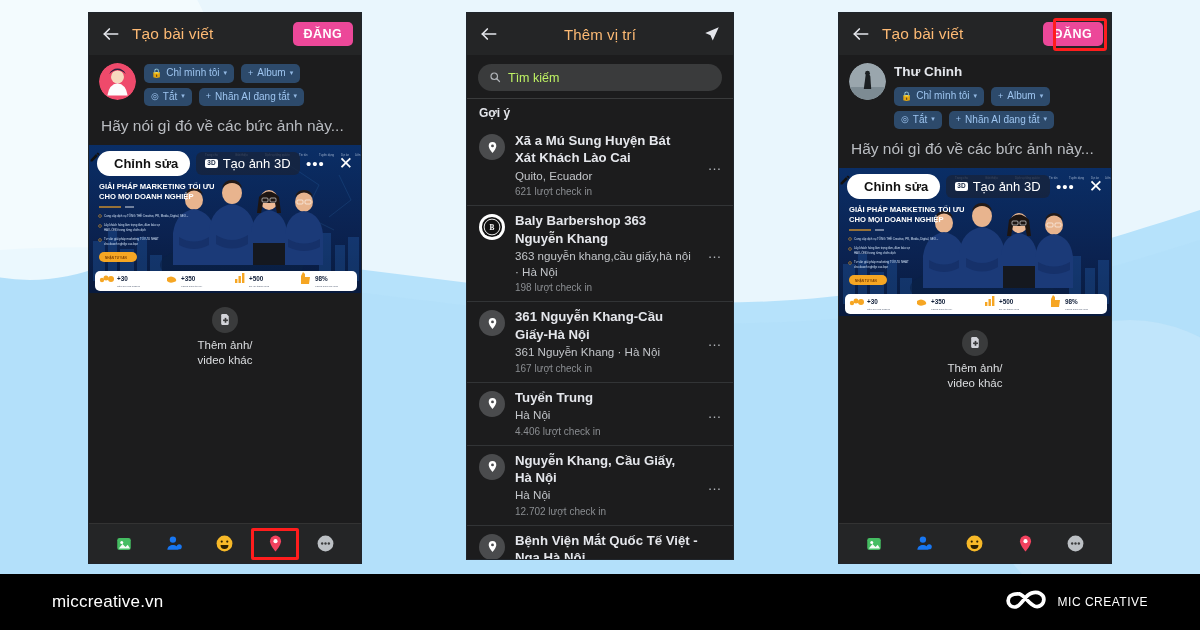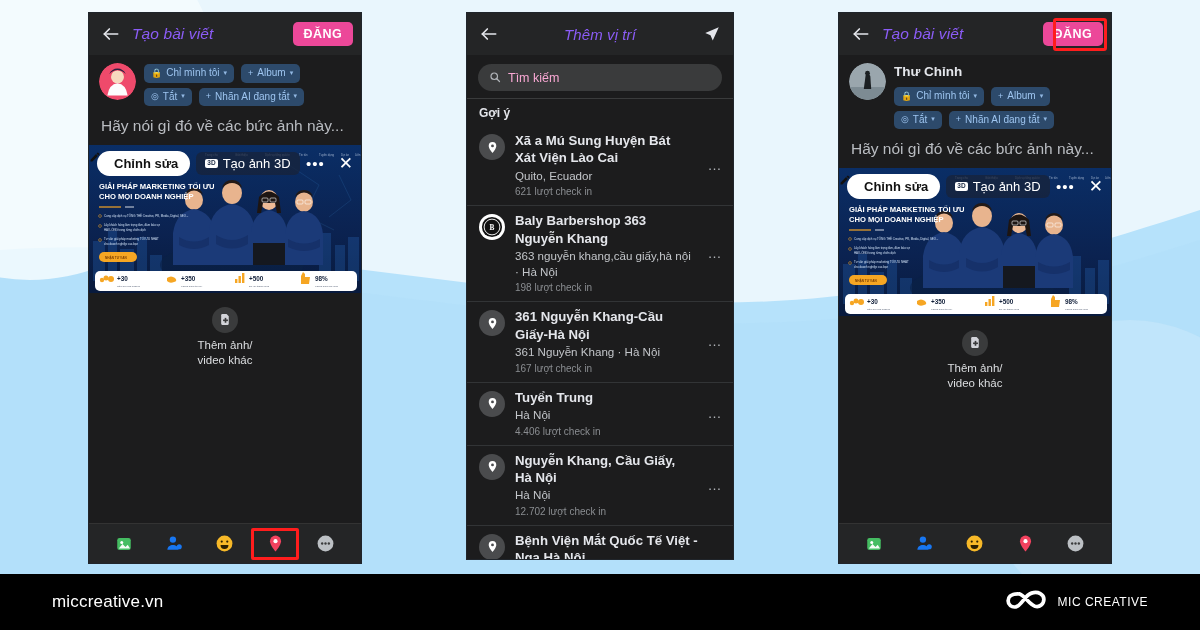--- a/index.html
+++ b/index.html
@@ -28,21 +28,21 @@
   .topbar {
     height:42px; background:#242526; display:flex; align-items:center;
     padding:0 8px 0 10px; position:relative;
   }
   .topbar.center { justify-content:center; }
   .back-arrow {
     width:24px; height:24px; flex:0 0 24px; display:flex; align-items:center; justify-content:center;
     color:#e4e6eb;
   }
   .topbar-title {
-    color:#8b5cf6; font-size:15.5px; margin-left:9px; letter-spacing:.1px;font-style:italic;
+    color:#fdba74; font-size:15.5px; margin-left:9px; letter-spacing:.1px;
   }
   .topbar.center .topbar-title {
     position:absolute; left:0; right:0; text-align:center; margin:4px; font-size:15px;
   }
   .topbar.center .back-arrow { position:absolute; left:10px; }
   .send-icon { position:absolute; right:12px; color:#e4e6eb; display:flex; }
   .spacer { flex:1; }
   .post-btn {
     background:#ec4899; color:#fff; font-size:12.5px; font-weight:bold;
     padding:5px 11px; border-radius:5px; letter-spacing:.4px;
@@ -112,21 +112,21 @@
     position:absolute; border:3px solid #ff1d1d; border-radius:2px;
     width:48px; height:32px; left:50%; top:50%; transform:translate(-50%,-50%); pointer-events:none;
   }
 
   
   .search-wrap { padding:9px 11px 7px 11px; }
   .search-box {
     background:#3a3b3c; border-radius:16px; height:27px; display:flex; align-items:center;
     gap:7px; padding:0 11px;
   }
-  .search-box .ph { color:#f9a8d4; font-size:12.5px; }
+  .search-box .ph { color:#bef264; font-size:12.5px; }
   .sec-title { color:#e4e6eb; font-size:12px; font-weight:bold; padding:7px 12px 6px 12px; border-top:1px solid #3a3b3c; }
   .loc-list { }
   .loc-item { display:flex; gap:10px; padding:6px 10px 7px 12px; border-bottom:1px solid #323436; align-items:flex-start; }
   .loc-ic {
     width:26px; height:26px; border-radius:50%; background:#4a4b4d; flex:0 0 26px;
     display:flex; align-items:center; justify-content:center; margin-top:2px;
   }
   .loc-ic.logo { background:#fff; }
   .loc-body { flex:1; min-width:0; }
   .loc-name { color:#e4e6eb; font-size:13.2px; font-weight:bold; line-height:1.32; }
@@ -432,21 +432,21 @@
   <div class="loc-list">
 
     <div class="loc-item">
       <span class="loc-ic">
         <svg width="13" height="13" viewBox="0 0 24 24" fill="#fff">
             <path d="M12 2a7 7 0 00-7 7c0 5 7 13 7 13s7-8 7-13a7 7 0 00-7-7z"></path>
             <circle cx="12" cy="9" r="2.6" fill="#4a4b4d"></circle>
           </svg>
       </span>
       <span class="loc-body">
-        <span class="loc-name" style="display:block">Xã a Mú Sung Huyện Bát Xát Viện Lào Cai</span>
+        <span class="loc-name" style="display:block">Xã a Mú Sung Huyện Bát Xát Khách Lào Cai</span>
         <span class="loc-sub" style="display:block">Quito, Ecuador</span>
         <span class="loc-cnt" style="display:block">621 lượt check in</span>
       </span>
       <span class="loc-dots">…</span>
     </div>
 
     <div class="loc-item">
       <span class="loc-ic logo">
         <svg width="22" height="22" viewBox="0 0 24 24">
             <circle cx="12" cy="12" r="11" fill="#111"></circle>

